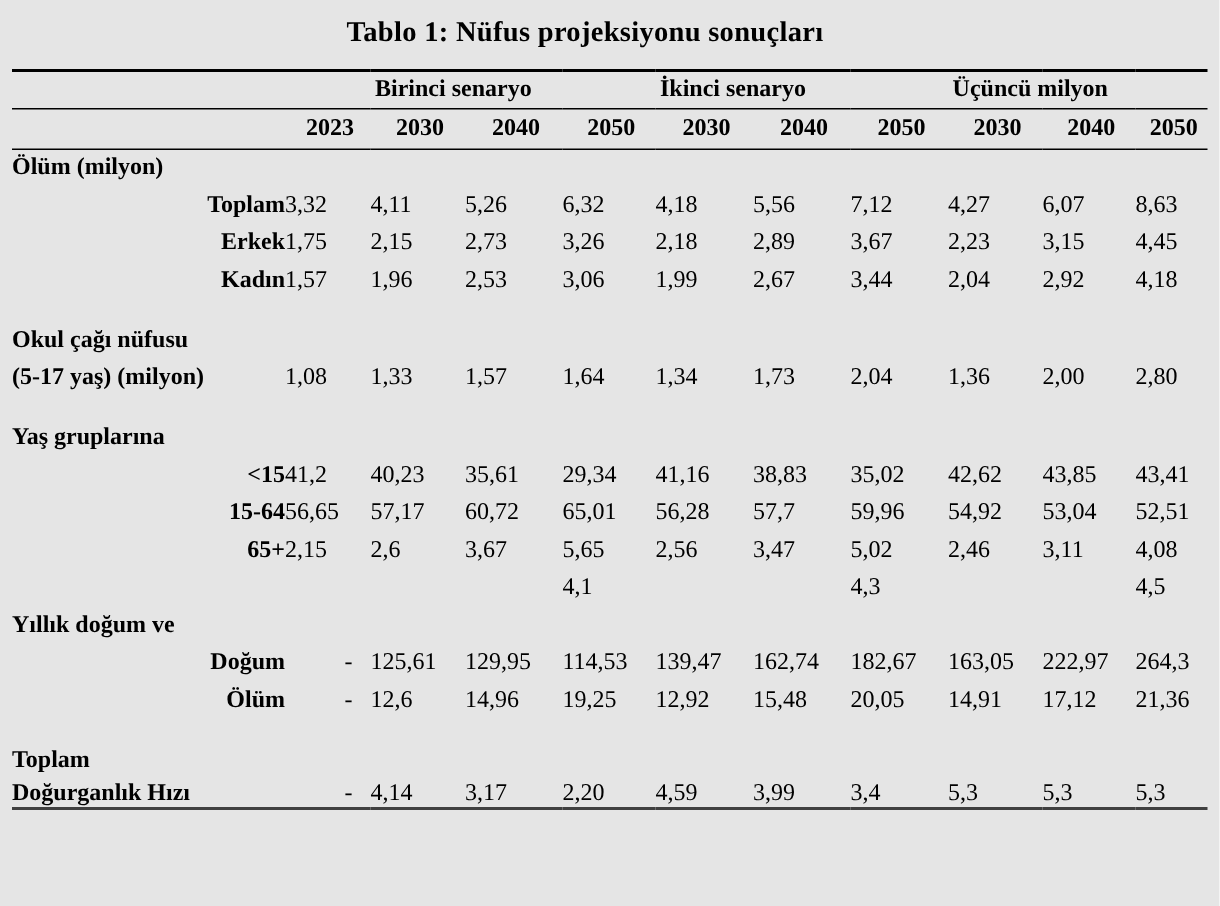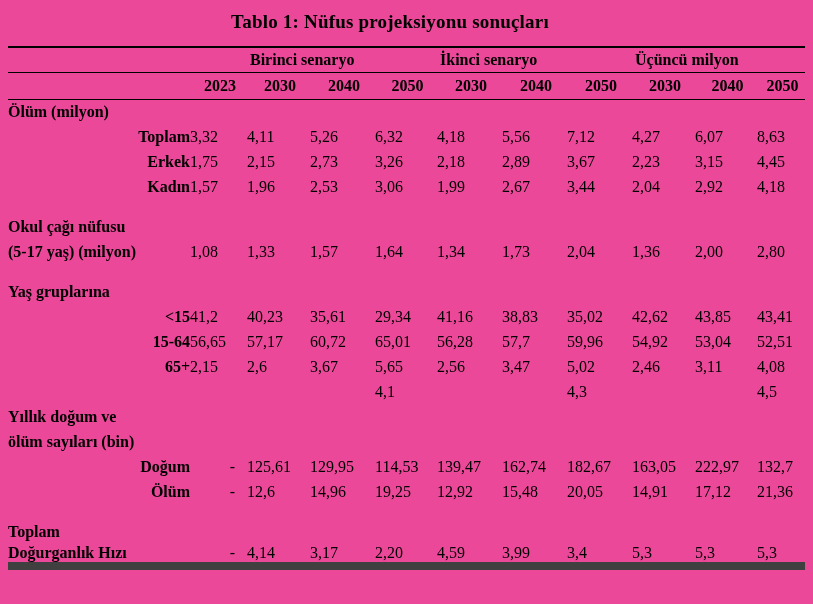--- a/index.html
+++ b/index.html
@@ -6,39 +6,39 @@
     margin: 0;
     padding: 0;
     background: #ffffff;
     color: #000000;
     font-family: "Liberation Serif", "DejaVu Serif", serif;
   }
   .page {
     position: relative;
     width: 813px;
     height: 604px;
-    background: #ec4899;
+    background: #e5e5e5;
     overflow: hidden;
   }
   .title {
     width: 780px;
     text-align: center;
     font-size: 19px;
     font-weight: bold;
     padding-top: 11px;
     letter-spacing: 0.2px;
   }
   table.proj {
     border-collapse: collapse;
     table-layout: fixed;
     margin-left: 8px;
     margin-top: 13px;
     width: 797px;
     border-top: 2px solid #000000;
-    border-bottom: 8px solid #404040;
+    border-bottom: 2px solid #404040;
   }
   table.proj td {
     font-size: 16px;
     padding: 0;
     white-space: nowrap;
     overflow: hidden;
     vertical-align: middle;
   }
   tr.scenario-row { height: 25px; }
   tr.scenario-row td {
@@ -273,44 +273,31 @@
           <td class="val"></td>
           <td class="val"></td>
           <td class="val"></td>
           <td class="val"></td>
           <td class="val"></td>
           <td class="val"></td>
           <td class="val"></td>
           <td class="val"></td>
         </tr>
         <tr class="body-row">
-          <td class="label-section">ölüm sayıları (bin)</td>
-          <td class="val"></td>
-          <td class="val"></td>
-          <td class="val"></td>
-          <td class="val"></td>
-          <td class="val"></td>
-          <td class="val"></td>
-          <td class="val"></td>
-          <td class="val"></td>
-          <td class="val"></td>
-          <td class="val"></td>
-        </tr>
-        <tr class="body-row">
           <td class="label-sub">Doğum</td>
           <td class="val dash">-</td>
           <td class="val">125,61</td>
           <td class="val">129,95</td>
           <td class="val">114,53</td>
           <td class="val">139,47</td>
           <td class="val">162,74</td>
           <td class="val">182,67</td>
           <td class="val">163,05</td>
           <td class="val">222,97</td>
-          <td class="val">132,7</td>
+          <td class="val">264,3</td>
         </tr>
         <tr class="body-row">
           <td class="label-sub">Ölüm</td>
           <td class="val dash">-</td>
           <td class="val">12,6</td>
           <td class="val">14,96</td>
           <td class="val">19,25</td>
           <td class="val">12,92</td>
           <td class="val">15,48</td>
           <td class="val">20,05</td>

